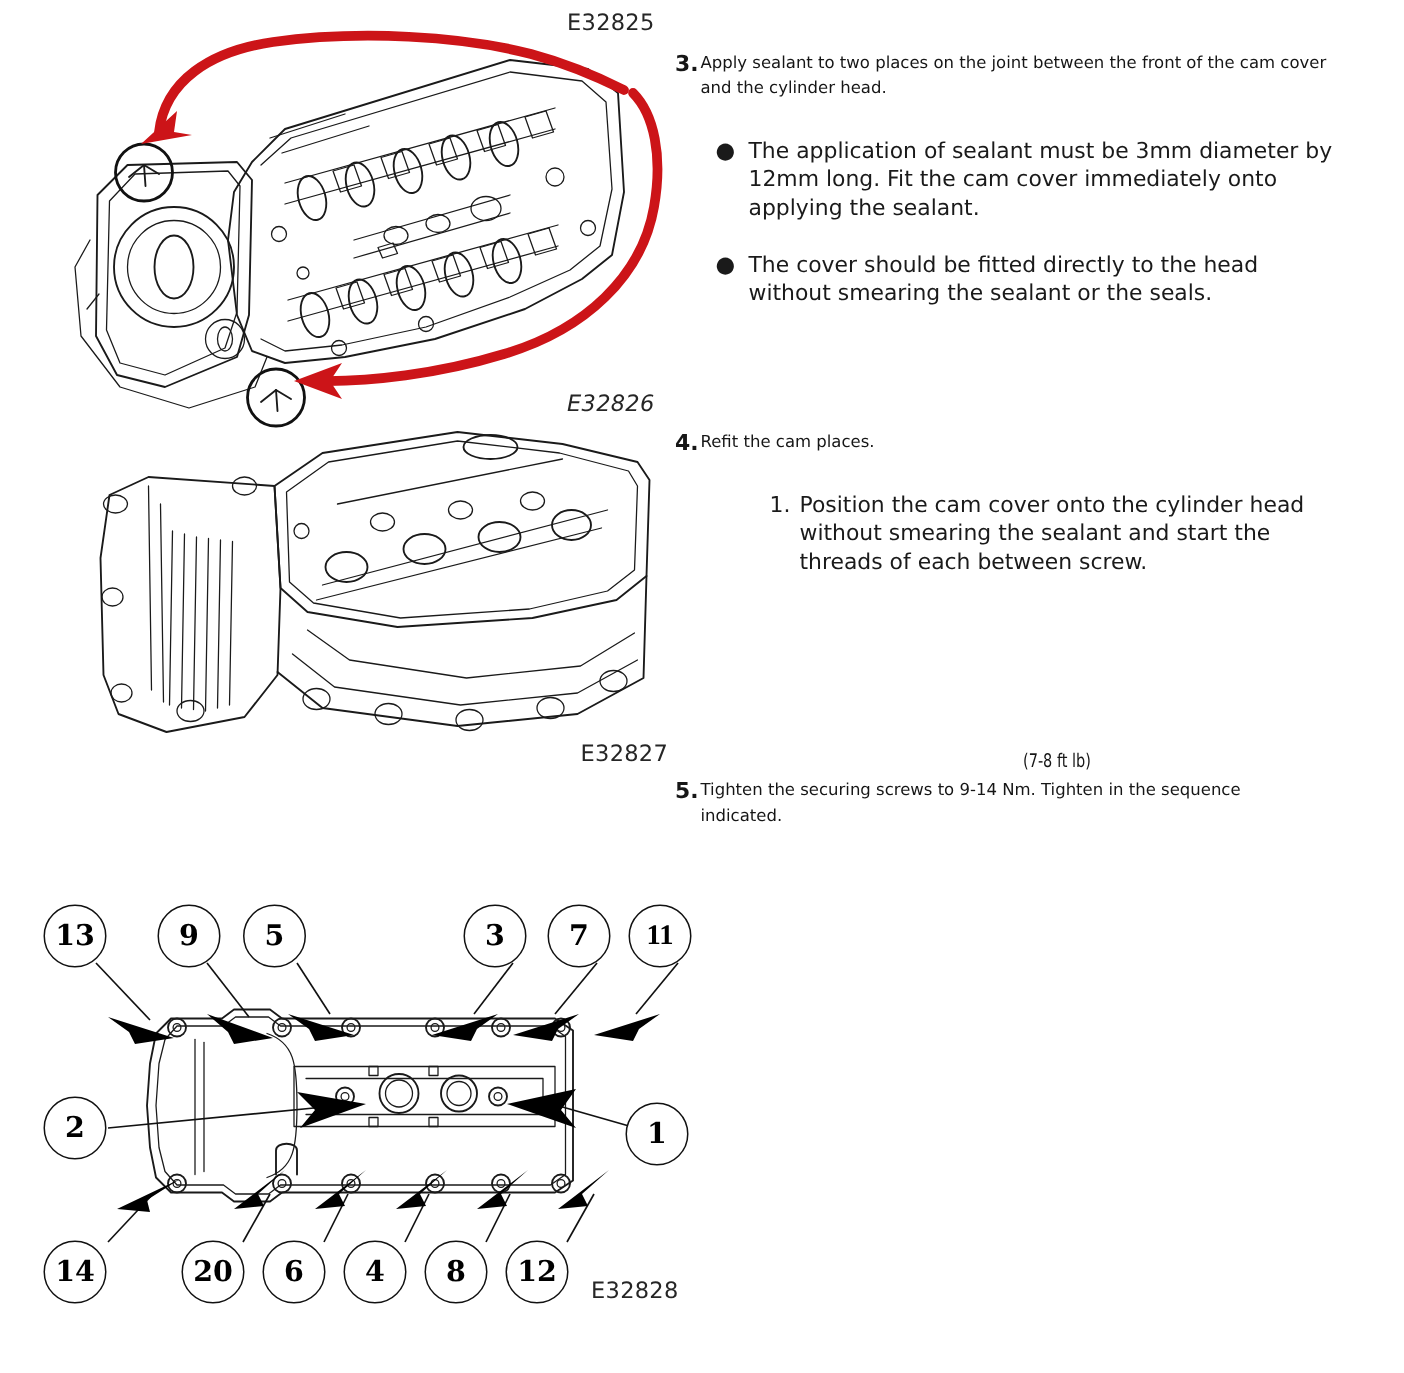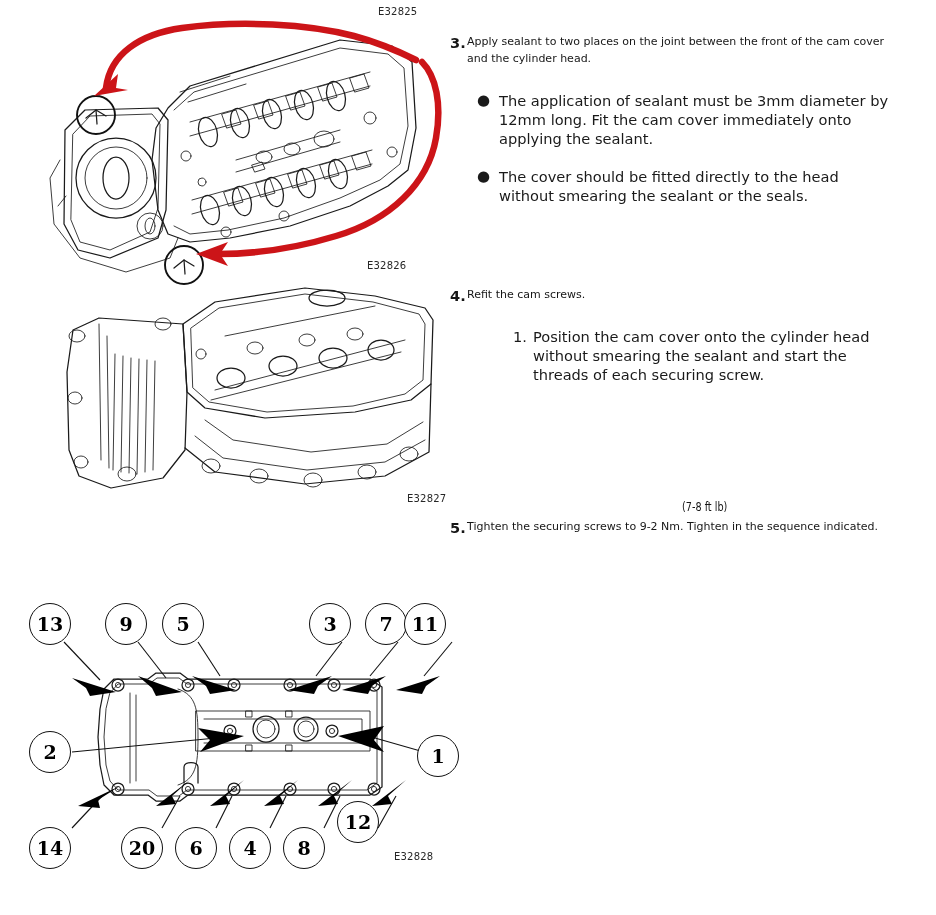--- a/index.html
+++ b/index.html
@@ -15,21 +15,21 @@
     font-family: "DejaVu Sans", "Liberation Sans", sans-serif;
     color: #1a1a1a;
     -webkit-font-smoothing: antialiased;
   }
 
   .abs { position: absolute; }
 
   
   .fig-code {
     font-family: "DejaVu Sans", "Liberation Sans", sans-serif;
-    font-size: 10px;
+    font-size: 15px;
     letter-spacing: 0.2px;
     color: #262626;
     white-space: nowrap;
   }
 
   
   .step {
     font-size: 14.6px;
     line-height: 19px;
     color: #161616;
@@ -245,21 +245,21 @@
   </div>
 </div>
 
 <div class="abs" style="left:477px; top:167px; width:410px;">
   <div class="bullet-row">
     <span class="dot">●</span>
     <span class="txt">The cover should be fitted directly to the head without smearing the sealant or the seals.</span>
   </div>
 </div>
 
-<div class="abs fig-code" style="left:367px; top:260px;">E32826</div>
+<div class="abs fig-code" style="left:378px; top:260px;font-style:italic;">E32826</div>
 
 <svg class="fig-svg" style="left:55px; top:280px;" width="400" height="220" viewBox="0 0 400 220">
   <g>
 
     <path class="ln" d="M128,44 L160,22 L250,8 L320,16 L370,28 L378,40
                         L376,104 L356,120 L300,132 L210,138 L150,128 L132,112 Z"></path>
     <path class="ln-thin" d="M136,48 L164,28 L250,14 L318,22 L364,34 L370,44
                              L368,100 L350,114 L298,126 L212,132 L154,122 L138,108 Z"></path>
 
     <path class="ln" d="M18,50 L44,38 L128,44 L132,112 L130,170 L108,198
@@ -305,39 +305,39 @@
     <path class="ln-thin" d="M160,110 L350,60"></path>
     <path class="ln-thin" d="M156,120 L346,72"></path>
     <path class="ln-thin" d="M170,56 L320,26"></path>
     <circle class="ln-thin" cx="146" cy="74" r="5"></circle>
   </g>
 </svg>
 
 <div class="abs step" style="left:450px; top:286px; width:440px;">
   <div class="step-row">
     <span class="num">4.</span>
-    <span class="txt">Refit the cam screws.</span>
+    <span class="txt">Refit the cam places.</span>
   </div>
 </div>
 
 <div class="abs" style="left:513px; top:327px; width:388px;">
   <div class="sub-row">
     <span class="num">1.</span>
-    <span class="txt">Position the cam cover onto the cylinder head without smearing the sealant and start the threads of each securing screw.</span>
-  </div>
-</div>
-
-<div class="abs fig-code" style="left:387px; top:493px;margin-left:20px;">E32827</div>
+    <span class="txt">Position the cam cover onto the cylinder head without smearing the sealant and start the threads of each between screw.</span>
+  </div>
+</div>
+
+<div class="abs fig-code" style="left:387px; top:493px;">E32827</div>
 
 <div class="abs torque-alt" style="left:682px; top:499px;">(7-8 ft lb)</div>
 
 <div class="abs step" style="left:450px; top:518px; width:432px;">
   <div class="step-row">
     <span class="num">5.</span>
-    <span class="txt">Tighten the securing screws to 9-2 Nm. Tighten in the sequence indicated.</span>
+    <span class="txt">Tighten the securing screws to 9-14 Nm. Tighten in the sequence indicated.</span>
   </div>
 </div>
 
 <svg class="fig-svg" style="left:70px; top:665px;" width="330" height="145" viewBox="0 0 330 145">
   <g>
 
     <path class="ln" d="M34,24 L44,14 L78,14 L86,8 L110,8 L118,14 L300,14
                         L312,22 L312,122 L300,130 L118,130 L110,136 L86,136
                         L78,130 L44,130 L34,120 L30,100 L28,72 L30,44 Z"></path>
     <path class="ln-thin" d="M40,28 L48,19 L79,19 L87,13 L109,13 L117,19 L297,19
@@ -460,27 +460,27 @@
     <line class="ln-lead" x1="358" y1="228" x2="376" y2="196"></line>
     <path class="arrowhead" d="M352,206 L386,180 L368,196 L372,204 Z"></path>
   </g>
 </svg>
 
 <div class="abs callout" style="left:29px; top:603px;text-align:center;">13</div>
 <div class="abs callout" style="left:105px; top:603px;">9</div>
 <div class="abs callout" style="left:162px; top:603px;">5</div>
 <div class="abs callout" style="left:309px; top:603px;">3</div>
 <div class="abs callout" style="left:365px; top:603px;">7</div>
-<div class="abs callout" style="left:404px; top:603px;">11</div>
+<div class="abs callout" style="left:419px; top:603px;font-family:Liberation Serif, serif;">11</div>
 
 <div class="abs callout" style="left:29px; top:731px;">2</div>
 <div class="abs callout" style="left:417px; top:735px;">1</div>
 
 <div class="abs callout" style="left:29px; top:827px;text-align:right;">14</div>
 <div class="abs callout" style="left:121px; top:827px;">20</div>
 <div class="abs callout" style="left:175px; top:827px;">6</div>
 <div class="abs callout" style="left:229px; top:827px;">4</div>
 <div class="abs callout" style="left:283px; top:827px;">8</div>
-<div class="abs callout" style="left:337px; top:801px;text-align:right;">12</div>
+<div class="abs callout" style="left:337px; top:827px;text-align:right;">12</div>
 
 <div class="abs fig-code" style="left:394px; top:851px;text-align:right;">E32828</div>
 
 <div class="faint-bottom" style="left:268px; top:901px;">&nbsp;</div>
 
 </body></html>

